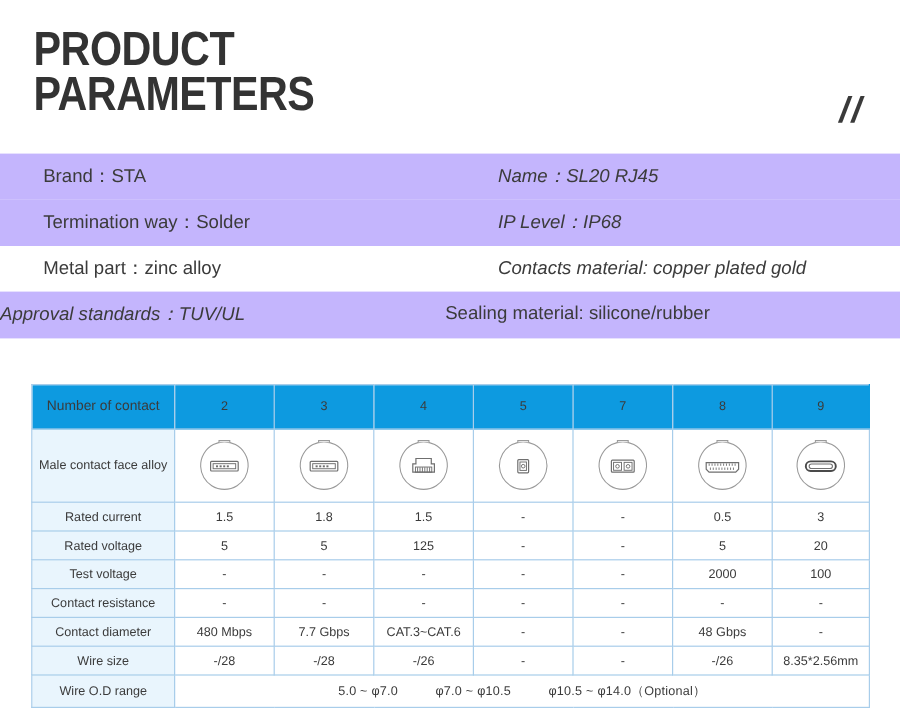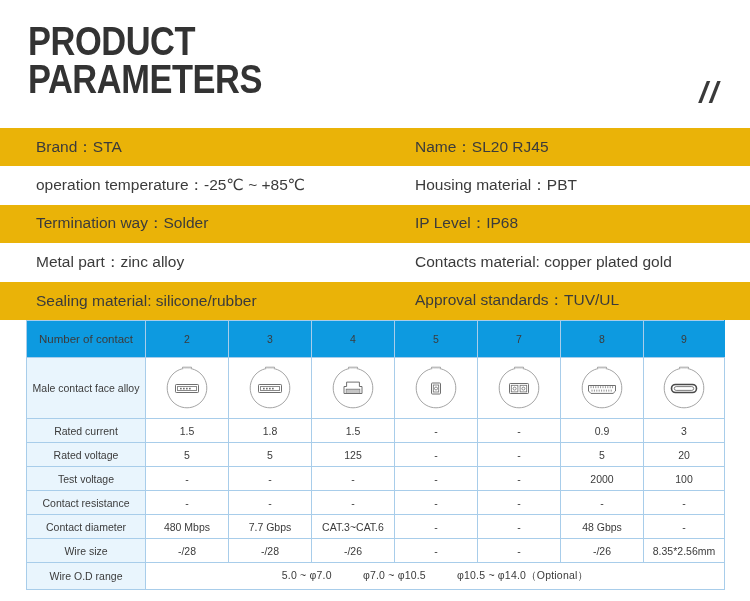--- a/index.html
+++ b/index.html
@@ -21,25 +21,25 @@
   }
   .slashes{
     position:absolute;right:30px;top:78px;
     font-size:30px;font-weight:bold;color:#3a3a3a;
     font-style:italic;letter-spacing:2px;line-height:1;
   }
 
   
   .spec-band{position:absolute;left:0;top:128px;width:750px;}
   .spec-row{display:flex;height:38.4px;align-items:center;}
-  .spec-row.tint{background:#eab308;}
+  .spec-row.tint{background:#c4b5fd;}
   .spec-row.plain{background:#ffffff;}
   .spec-cell{font-size:15.5px;color:#3b3b3b;white-space:nowrap;}
   .spec-cell.left{width:415px;padding-left:36px;box-sizing:border-box;}
-  .spec-cell.right{flex:1;padding-left:0px;box-sizing:border-box;}
+  .spec-cell.right{flex:1;padding-left:0px;box-sizing:border-box;font-style:italic;}
 
   
   .tbl-wrap{position:absolute;left:26px;top:320px;width:698px;}
   table.params{border-collapse:collapse;width:698px;table-layout:fixed;}
   table.params td,table.params th{
     border:1px solid #a8cdea;padding:0;text-align:center;vertical-align:middle;
     font-size:10.5px;color:#3b3b3b;font-weight:normal;
   }
   thead th{
     background:#0d9ae0;color:#ffffff;height:36px;
@@ -65,36 +65,32 @@
   <div class="title-block">
     <div class="title-line">PRODUCT</div>
     <div class="title-line">PARAMETERS</div>
   </div>
   <div class="slashes">//</div>
 
   <div class="spec-band">
     <div class="spec-row tint">
       <div class="spec-cell left">Brand：STA</div>
       <div class="spec-cell right">Name：SL20 RJ45</div>
-    </div>
-    <div class="spec-row plain">
-      <div class="spec-cell left">operation temperature：-25℃ ~ +85℃</div>
-      <div class="spec-cell right">Housing material：PBT</div>
     </div>
     <div class="spec-row tint">
       <div class="spec-cell left">Termination way：Solder</div>
       <div class="spec-cell right">IP Level：IP68</div>
     </div>
     <div class="spec-row plain">
       <div class="spec-cell left">Metal part：zinc alloy</div>
       <div class="spec-cell right">Contacts material: copper plated gold</div>
     </div>
     <div class="spec-row tint">
+      <div class="spec-cell right">Approval standards：TUV/UL</div>
       <div class="spec-cell left">Sealing material: silicone/rubber</div>
-      <div class="spec-cell right">Approval standards：TUV/UL</div>
     </div>
   </div>
 
   <div class="tbl-wrap">
   <table class="params">
     <colgroup>
       <col style="width:119px">
           <col style="width:83px">
           <col style="width:83px">
           <col style="width:83px">
@@ -244,21 +240,21 @@
         </td>
       </tr>
 
       <tr class="data-row">
         <td class="rowlabel">Rated current</td>
         <td>1.5</td>
         <td>1.8</td>
         <td>1.5</td>
         <td>-</td>
         <td>-</td>
-        <td>0.9</td>
+        <td>0.5</td>
         <td>3</td>
       </tr>
       <tr class="data-row">
         <td class="rowlabel">Rated voltage</td>
         <td>5</td>
         <td>5</td>
         <td>125</td>
         <td>-</td>
         <td>-</td>
         <td>5</td>

